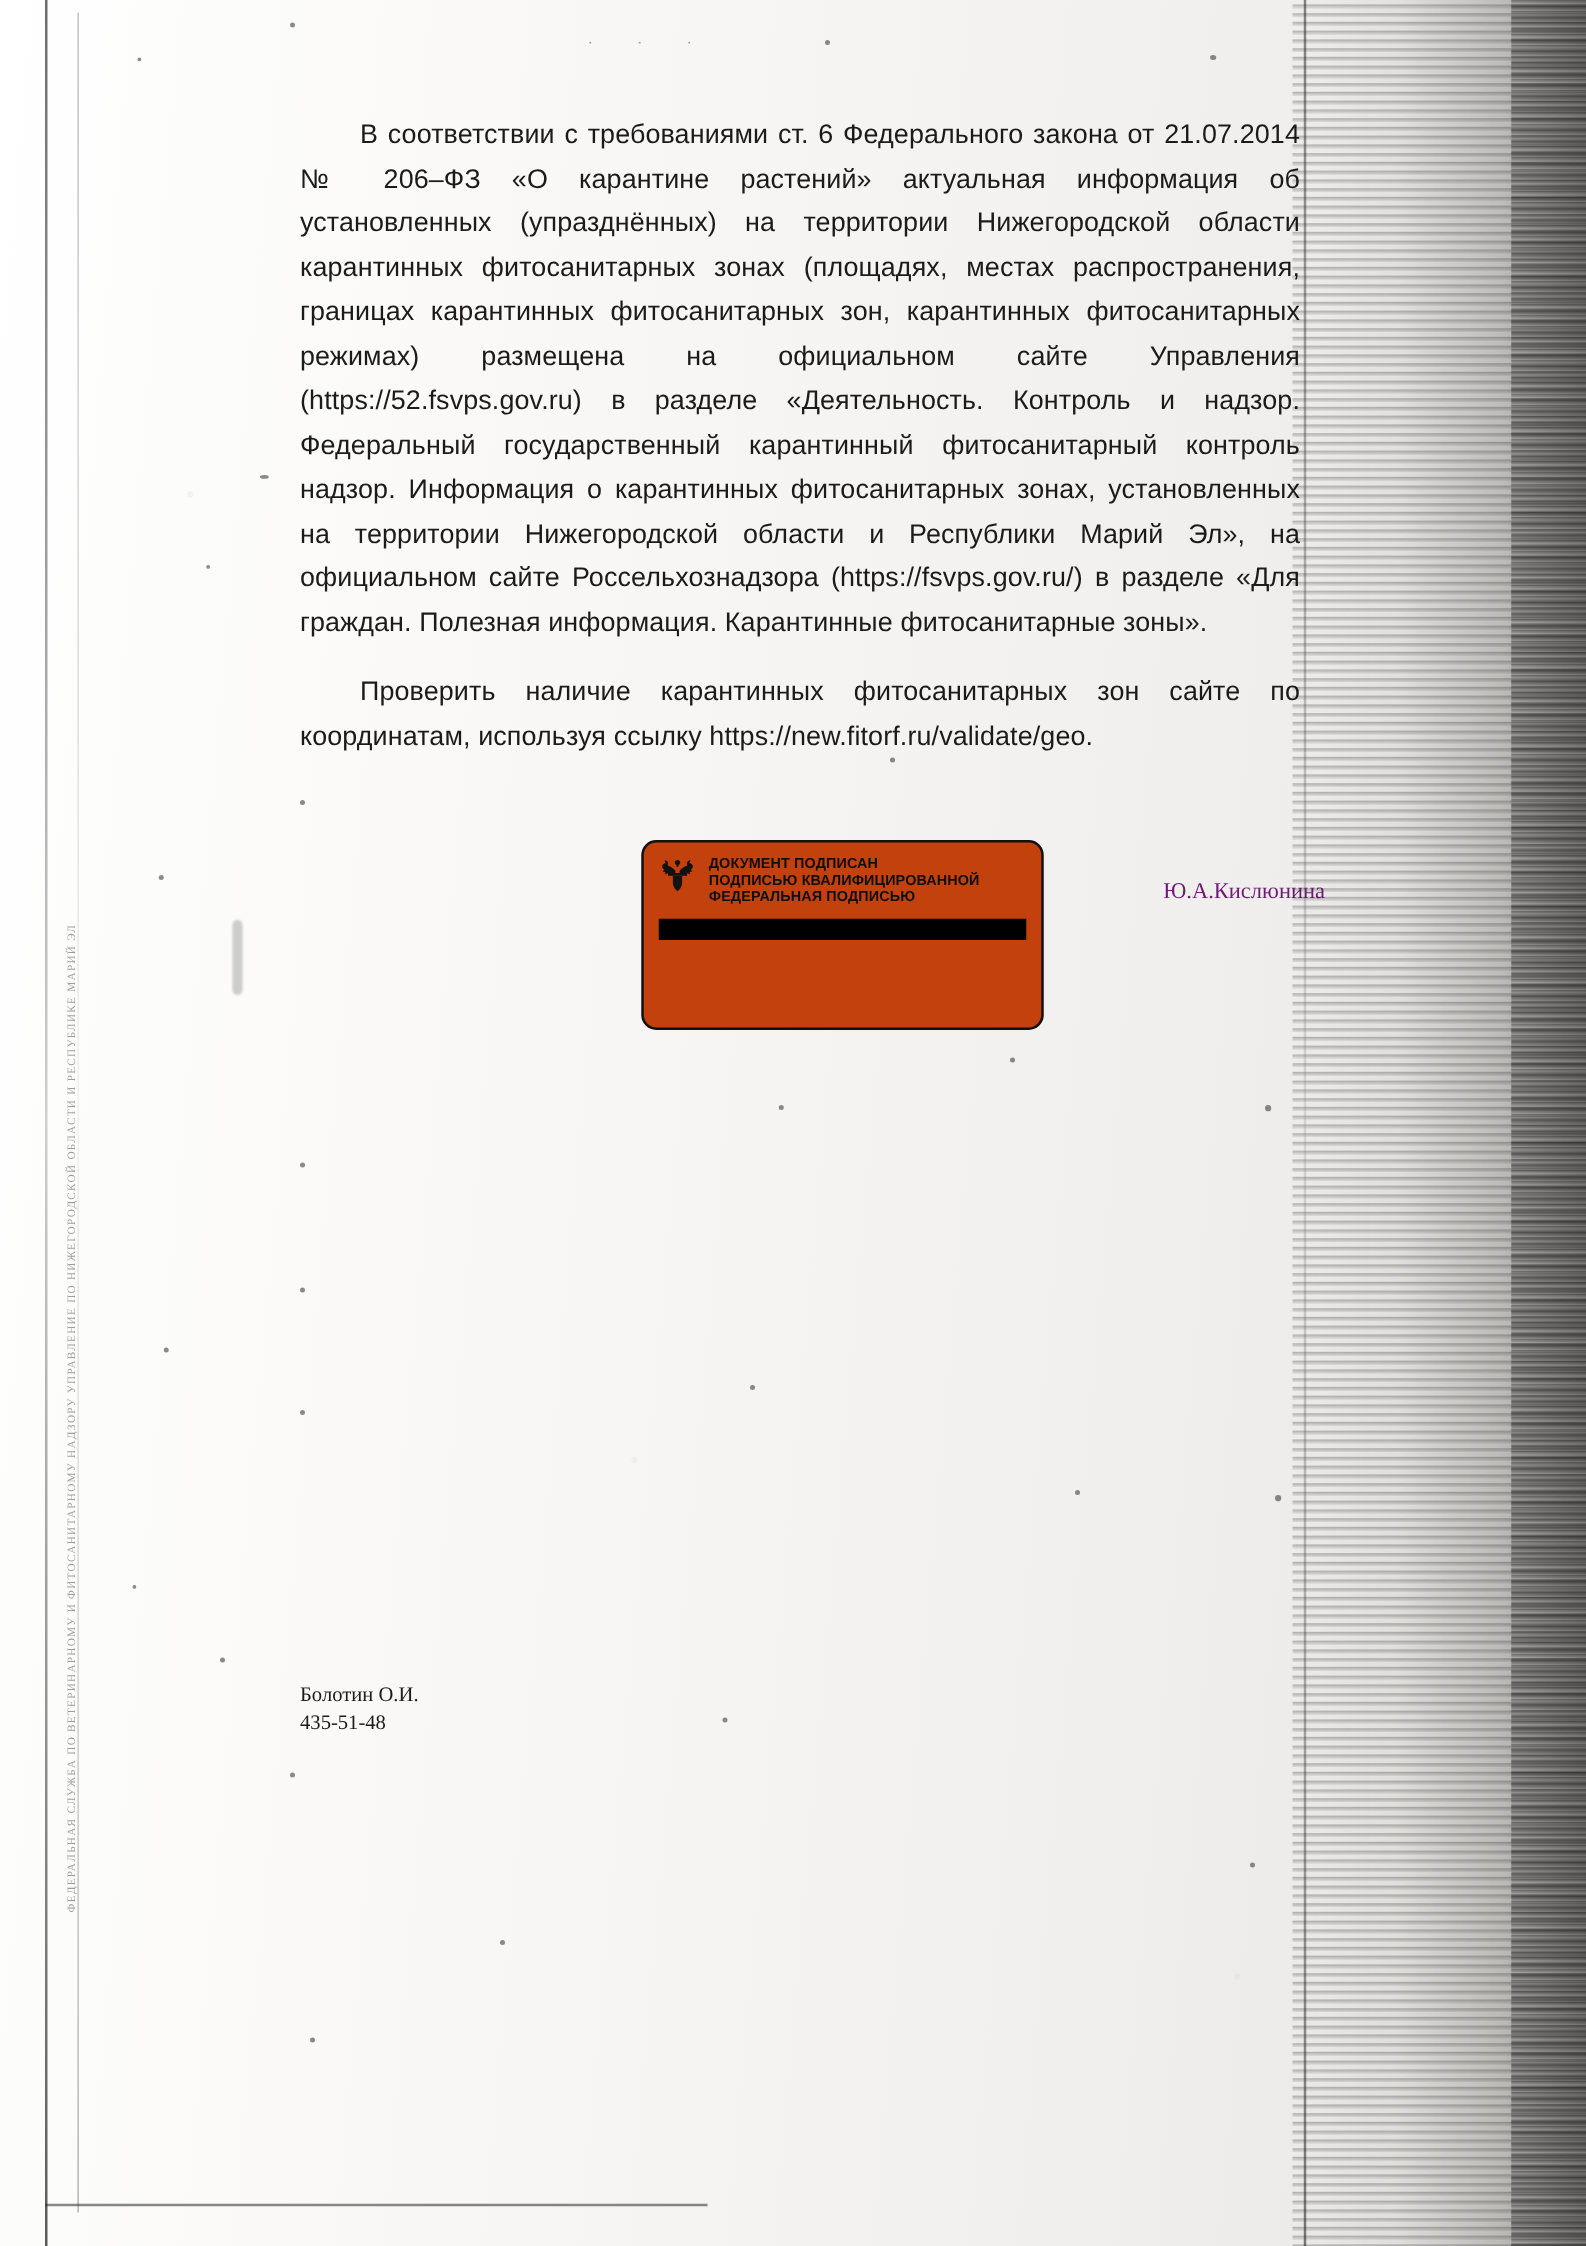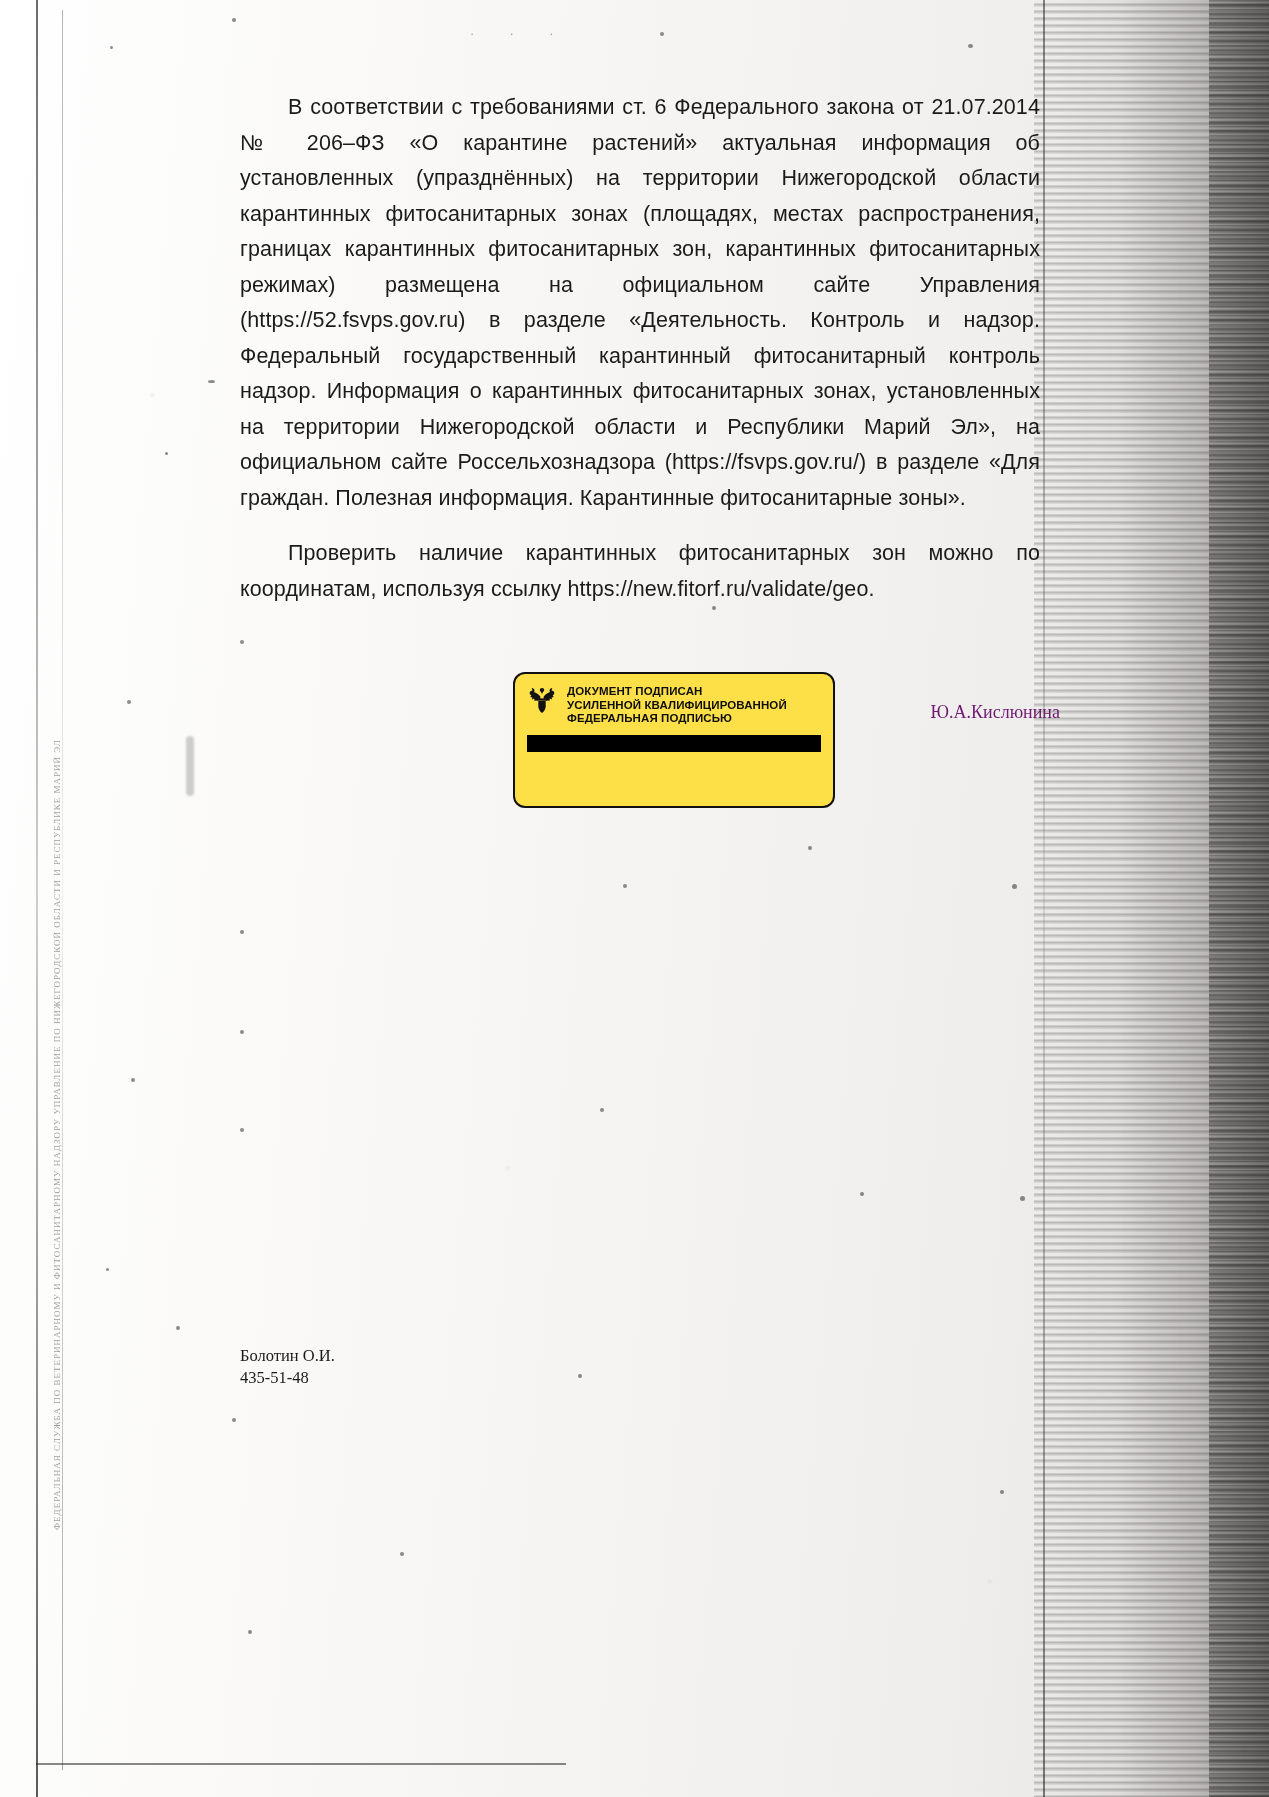--- a/index.html
+++ b/index.html
@@ -143,24 +143,24 @@
     color: #701a75;
     font-family: "Liberation Serif", serif;
     white-space: nowrap;
   }
   
   .stamp {
     position: absolute;
     left: 273px;
     top: 0px;
     width: 322px;
-    height: 136px;
+    height: 152px;
     border: 2px solid #111;
     border-radius: 12px;
-    background: #fde047;
+    background: #c2410c;
     box-sizing: border-box;
     padding: 10px 10px 6px 10px;
   }
   .stamp-head {
     display: flex;
     align-items: flex-start;
     gap: 8px;
   }
   .stamp-emblem {
     width: 34px;
@@ -243,41 +243,41 @@
 
   <div class="edge-left"></div>
   <div class="edge-left2"></div>
 
   <div class="spine-text">ФЕДЕРАЛЬНАЯ СЛУЖБА ПО ВЕТЕРИНАРНОМУ И ФИТОСАНИТАРНОМУ НАДЗОРУ УПРАВЛЕНИЕ ПО НИЖЕГОРОДСКОЙ ОБЛАСТИ И РЕСПУБЛИКЕ МАРИЙ ЭЛ</div>
 
   <div class="top-marks">· · ·</div>
 
   <div class="content">
     <p class="body">В соответствии с требованиями ст. 6 Федерального закона от 21.07.2014 № 206–ФЗ «О карантине растений» актуальная информация об установленных (упразднённых) на территории Нижегородской области карантинных фитосанитарных зонах (площадях, местах распространения, границах карантинных фитосанитарных зон, карантинных фитосанитарных режимах) размещена на официальном сайте Управления (https://52.fsvps.gov.ru) в разделе «Деятельность. Контроль и надзор. Федеральный государственный карантинный фитосанитарный контроль надзор. Информация о карантинных фитосанитарных зонах, установленных на территории Нижегородской области и Республики Марий Эл», на официальном сайте Россельхознадзора (https://fsvps.gov.ru/) в разделе «Для граждан. Полезная информация. Карантинные фитосанитарные зоны».</p>
-    <p class="body">Проверить наличие карантинных фитосанитарных зон можно по координатам, используя ссылку https://new.fitorf.ru/validate/geo.</p>
+    <p class="body">Проверить наличие карантинных фитосанитарных зон сайте по координатам, используя ссылку https://new.fitorf.ru/validate/geo.</p>
   </div>
 
   <div class="sig-row">
 
     <div class="stamp">
       <div class="stamp-head">
         <div class="stamp-emblem">
           <svg width="34" height="36" viewBox="0 0 34 36" xmlns="http://www.w3.org/2000/svg">
             <g fill="#121212">
               <path d="M17 4 c-1.3 0 -2.2 0.9 -2.2 2 0 0.9 0.6 1.6 1.4 1.9 l0 1.4 1.6 0 0 -1.4 c0.8 -0.3 1.4 -1 1.4 -1.9 0 -1.1 -0.9 -2 -2.2 -2z"></path>
               <path d="M7.5 6.5 c-1.6 0 -2.8 1.2 -2.8 2.6 0 1.1 0.7 2 1.7 2.4 l-1.2 1.6 2.2 0.4 -0.6 1.9 2.5 -0.8 0.4 2.1 1.7 -1.7 1.2 1.9 0.9 -2.4 1.8 1.3 0 -3.4 c-1.6 -1.8 -4 -3.6 -6.4 -4.3 0.4 -0.4 0.6 -0.9 0.6 -1.4 0 -1.4 -1.2 -2.6 -2.8 -2.6z"></path>
               <path d="M26.5 6.5 c1.6 0 2.8 1.2 2.8 2.6 0 1.1 -0.7 2 -1.7 2.4 l1.2 1.6 -2.2 0.4 0.6 1.9 -2.5 -0.8 -0.4 2.1 -1.7 -1.7 -1.2 1.9 -0.9 -2.4 -1.8 1.3 0 -3.4 c1.6 -1.8 4 -3.6 6.4 -4.3 -0.4 -0.4 -0.6 -0.9 -0.6 -1.4 0 -1.4 1.2 -2.6 2.8 -2.6z"></path>
               <path d="M13.3 16.8 l7.4 0 0 5.4 c0 3.2 -2.2 5.6 -3.7 6.8 -1.5 -1.2 -3.7 -3.6 -3.7 -6.8 z"></path>
               <rect x="9.6" y="14.4" width="14.8" height="2.2"></rect>
             </g>
           </svg>
         </div>
         <div class="stamp-head-text">
           <div>ДОКУМЕНТ ПОДПИСАН</div>
-          <div>УСИЛЕННОЙ КВАЛИФИЦИРОВАННОЙ</div>
+          <div>ПОДПИСЬЮ КВАЛИФИЦИРОВАННОЙ</div>
           <div>ФЕДЕРАЛЬНАЯ ПОДПИСЬЮ</div>
         </div>
       </div>
       <div class="stamp-bar"></div>
     </div>
 
     <div class="sig-name">Ю.А.Кислюнина</div>
   </div>
 
   <div class="footer">

